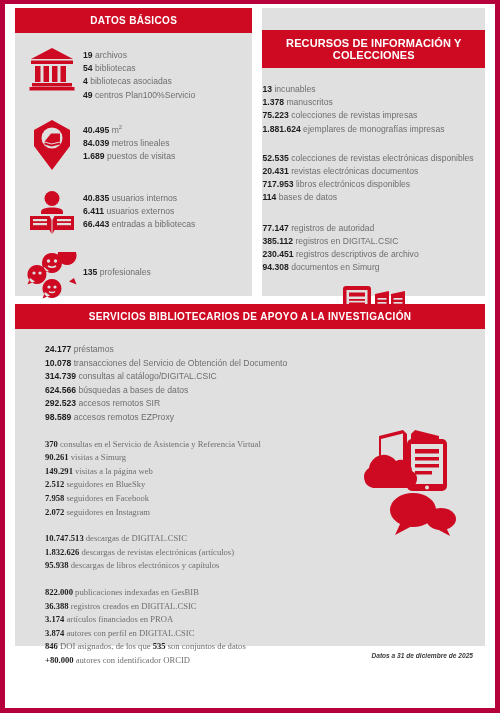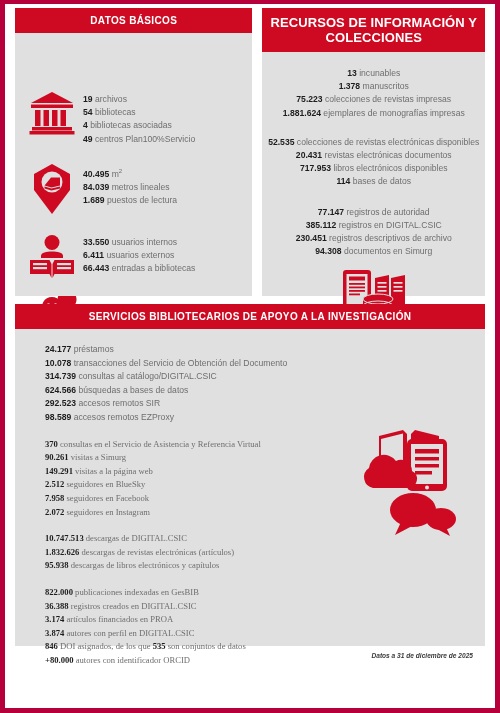--- a/index.html
+++ b/index.html
@@ -21,53 +21,53 @@
   .stage {
     position: absolute;
     left: 0; top: 0;
     width: 490px; height: 704px;
     padding: 4px 10px 0 10px;
   }
 
   
   .top-row { display: flex; gap: 10px; height: 288px; }
   .panel { background: #e0e0e0; display: flex; flex-direction: column; }
-  .panel-left  { width: 254px; gap: 44px; }
+  .panel-left  { width: 254px; }
   .panel-right { width: 238px; }
 
   .panel-header {
     background: #ce0a22;
     color: #ffffff;
     font-size: 10px;
     font-weight: bold;
     letter-spacing: .35px;
     text-align: center;
     padding: 7px 2px 7px 2px;
   }
-  .panel-header.small { font-size: 13px; letter-spacing: .1px; }
+  .panel-header.small { font-size: 11px; letter-spacing: .1px; margin-top: 22px; }
   .panel-body { flex: 1; }
 
   
   .stat-row { display: flex; align-items: flex-start; padding: 0 6px; }
   .stat-icon {
     width: 62px; flex: none;
     display: flex; align-items: center; justify-content: center;
   }
   .stat-lines { padding-top: 2px; }
   .line { font-size: 8.6px; color: #6e6e6e; line-height: 13.2px; white-space: nowrap; }
   .line b { color: #1d1d1d; font-weight: bold; }
   .line sup { font-size: 6px; vertical-align: super; }
 
   .r1 { margin-top: 14px; }
   .r2 { margin-top: 17px; }
   .r3 { margin-top: 19px; }
   .r4 { margin-top: 16px; text-align: right; }
 
   
-  .rgroup { text-align: center; }
+  .rgroup { }
   .rgroup .line { white-space: nowrap; }
   .rg1 { margin-top: 15px; }
   .rg2 { margin-top: 16px; }
   .rg3 { margin-top: 17px; }
   .ricon { margin-top: 10px; display: flex; justify-content: center; }
 
   
   .bottom-panel { margin-top: 8px; background: #e0e0e0; position: relative; height: 342px; }
   .bottom-body { padding: 14px 16px 0 30px; position: relative; z-index: 2; }
   .bgroup + .bgroup { margin-top: 13px; font-family: Liberation Serif, serif; }
@@ -142,21 +142,21 @@
             </svg>
           </div>
           <div class="stat-lines">
             <div class="line">
               <b>40.495</b><span> m</span><sup>2</sup>
             </div>
             <div class="line">
               <b>84.039</b><span> metros lineales</span>
             </div>
             <div class="line">
-              <b>1.689</b><span> puestos de lectura</span>
+              <b>1.689</b><span> puestos de visitas</span>
             </div>
           </div>
         </div>
 
         <div class="stat-row r3">
           <div class="stat-icon">
             <svg width="48" height="46" viewBox="0 0 48 46">
               <g fill="#ce0a22">
                 <circle cx="24" cy="8.5" r="7.5"></circle>
                 <path d="M13 21.5 C13 16 35 16 35 21.5 L35 24 L13 24 Z"></path>
@@ -164,21 +164,21 @@
                 <path d="M46 26 L26.5 26 L24.5 30 L24.5 44 L26.5 40 L46 40 Z"></path>
                 <rect x="5" y="29" width="14" height="2.2" fill="#e0e0e0"></rect>
                 <rect x="29" y="29" width="14" height="2.2" fill="#e0e0e0"></rect>
                 <rect x="5" y="33" width="14" height="2.2" fill="#e0e0e0"></rect>
                 <rect x="29" y="33" width="14" height="2.2" fill="#e0e0e0"></rect>
               </g>
             </svg>
           </div>
           <div class="stat-lines">
             <div class="line">
-              <b>33.550</b><span> usuarios internos</span>
+              <b>40.835</b><span> usuarios internos</span>
             </div>
             <div class="line">
               <b>6.411</b><span> usuarios externos</span>
             </div>
             <div class="line">
               <b>66.443</b><span> entradas a bibliotecas</span>
             </div>
           </div>
         </div>
 

